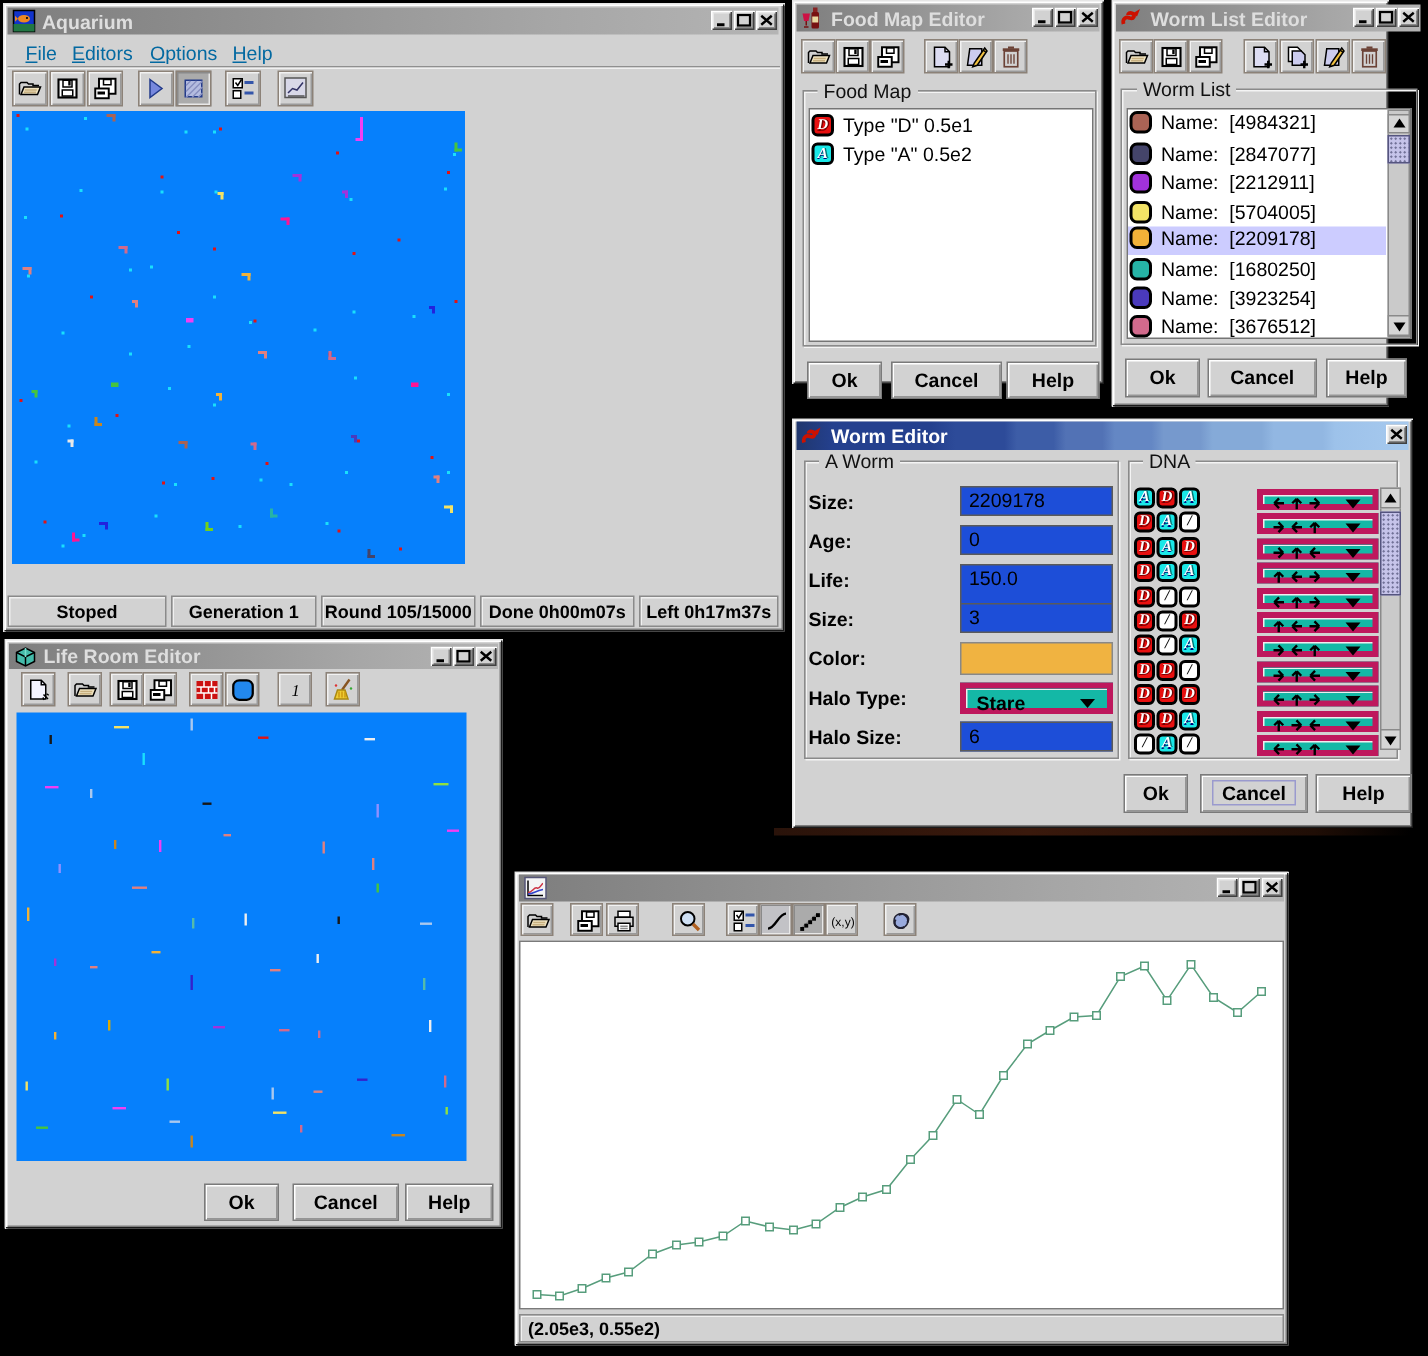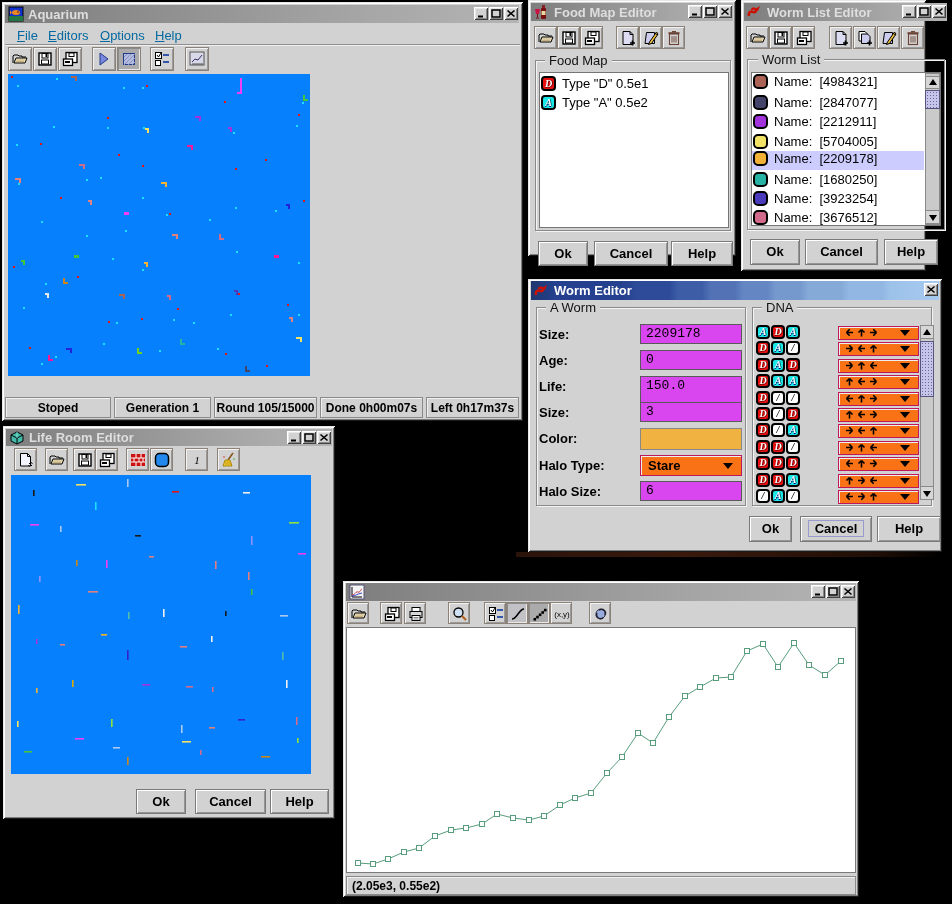--- a/index.html
+++ b/index.html
@@ -18,28 +18,28 @@
  border:1px solid #8c8278;box-shadow:inset 1px 1px 0 #f2f2f2,inset -1px -1px 0 #9a9a9a;}
 .toolbtn svg{position:absolute;left:3px;top:3px;}
 .tbpress{background:#C2C2C6;box-shadow:inset 1px 1px 0 #8a8a8a,inset -1px -1px 0 #e8e8e8;}
 .tbdark{background:#ABABAB;box-shadow:inset 1px 1px 0 #8a8a8a,inset -1px -1px 0 #e8e8e8;}
 .gb{position:absolute;border:1px solid #8a8a8a;box-shadow:inset 1px 1px 0 #f4f4f4, 1px 1px 0 #f4f4f4;}
 .gbl{position:absolute;top:-8px;font-size:13px;color:#111;background:#D2D2D2;padding:0 4px;line-height:15px;}
 .btn{position:absolute;background:#D2D2D2;border:1px solid #7a7a7a;
  box-shadow:inset 1px 1px 0 #fff,inset -1px -1px 0 #959595;
  font-weight:bold;font-size:13px;color:#000;text-align:center;}
 .lst{position:absolute;background:#fff;border:1px solid #757575;}
-.fld{position:absolute;background:#d946ef;border:1px solid #5a5a5a;font-size:13px;color:#000;padding:1px 0 0 5px;overflow:hidden;white-space:nowrap;font-family:Liberation Mono, monospace;}
+.fld{position:absolute;background:#1d4ed8;border:1px solid #5a5a5a;font-size:13px;color:#000;padding:1px 0 0 5px;overflow:hidden;white-space:nowrap;}
 .lbl{position:absolute;font-weight:bold;font-size:13px;color:#000;}
 .cell{position:absolute;width:14px;height:14px;border:2px solid #000;border-radius:4px;
  font:italic bold 10px "Liberation Serif",serif;text-align:center;line-height:10px;}
 .cA{background:#1ae8e8;color:#fff;text-shadow:0 1px 0 #007,1px 0 0 #077;}
 .cD{background:#e81010;color:#fff;text-shadow:0 1px 0 #700,1px 0 0 #700;}
 .cI{background:#fff;color:#000;}
-.drp{position:absolute;width:81px;height:14px;background:#f97316;border:1px solid #be185d;
+.drp{position:absolute;width:81px;height:14px;background:#14b8a6;border:4px solid #be185d;
  box-shadow:inset 1px 1px 0 #eee;font-weight:bold;font-size:10px;letter-spacing:1px;color:#000;
  padding-left:6px;line-height:12px;}
 .drp i{position:absolute;right:8px;top:4px;width:0;height:0;border:5px solid transparent;border-top:6px solid #000;border-bottom:none;}
 .sb{position:absolute;background:#cacaca;border:1px solid #8a8a8a;}
 .sbb{position:absolute;left:0;width:100%;background:#D6D6D6;border:1px solid #8a8a8a;}
 .sbt{position:absolute;left:0;width:100%;background:#c6c4ea;border:1px solid #55557f;
  background-image:radial-gradient(#6a6a90 0.7px,transparent 0.8px);background-size:3px 3px;}
 .arr-u{position:absolute;left:2px;top:3px;width:0;height:0;border:4px solid transparent;border-bottom:6px solid #000;border-top:none;}
 .arr-d{position:absolute;left:2px;top:4px;width:0;height:0;border:4px solid transparent;border-top:6px solid #000;border-bottom:none;}
 .seprow{position:absolute;left:3px;right:3px;height:2px;border-top:1px solid #8f8f8f;border-bottom:1px solid #f0f0f0;}

